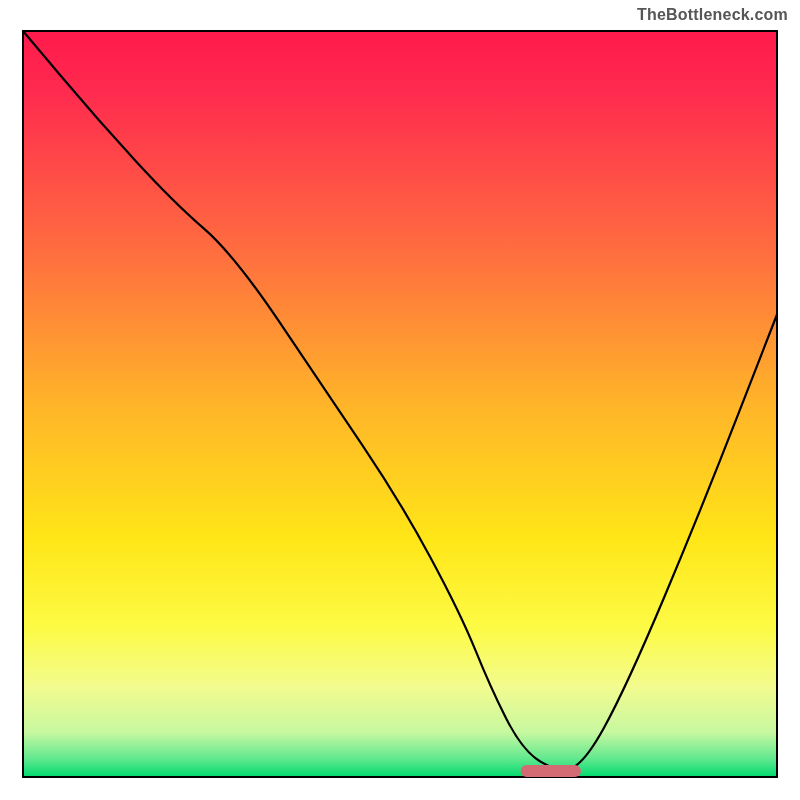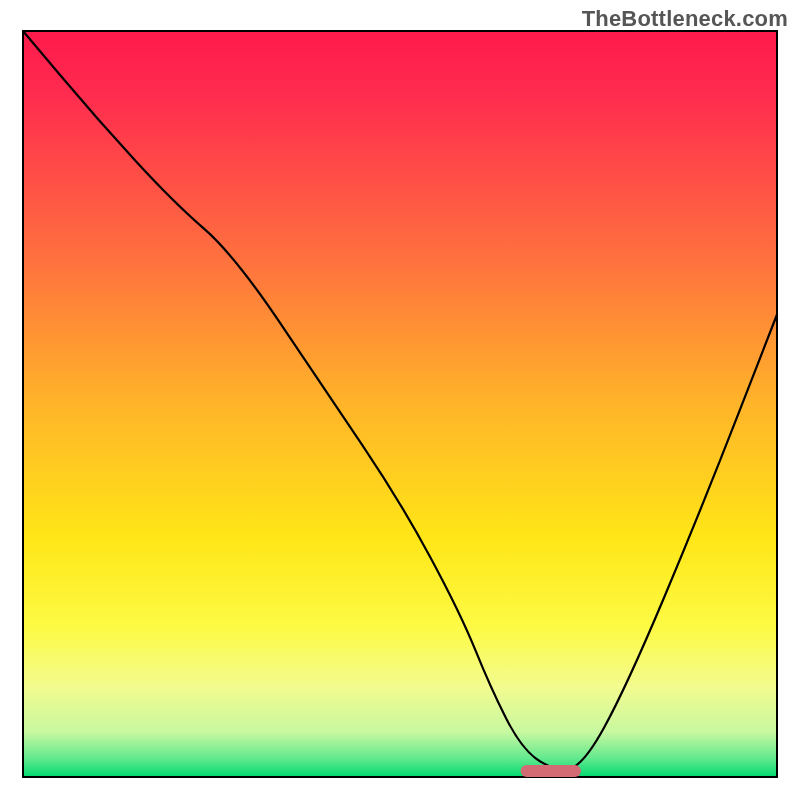--- a/index.html
+++ b/index.html
@@ -12,21 +12,21 @@
   }
   .container {
     position: relative;
     width: 800px;
     height: 800px;
   }
   .watermark {
     position: absolute;
     top: 6px;
     right: 12px;
-    font-size: 22px;
+    font-size: 16px;
     font-weight: 600;
     color: #565656;
     letter-spacing: 0.2px;
   }
   svg {
     display: block;
   }
 </style>
 </head>
 <body>

